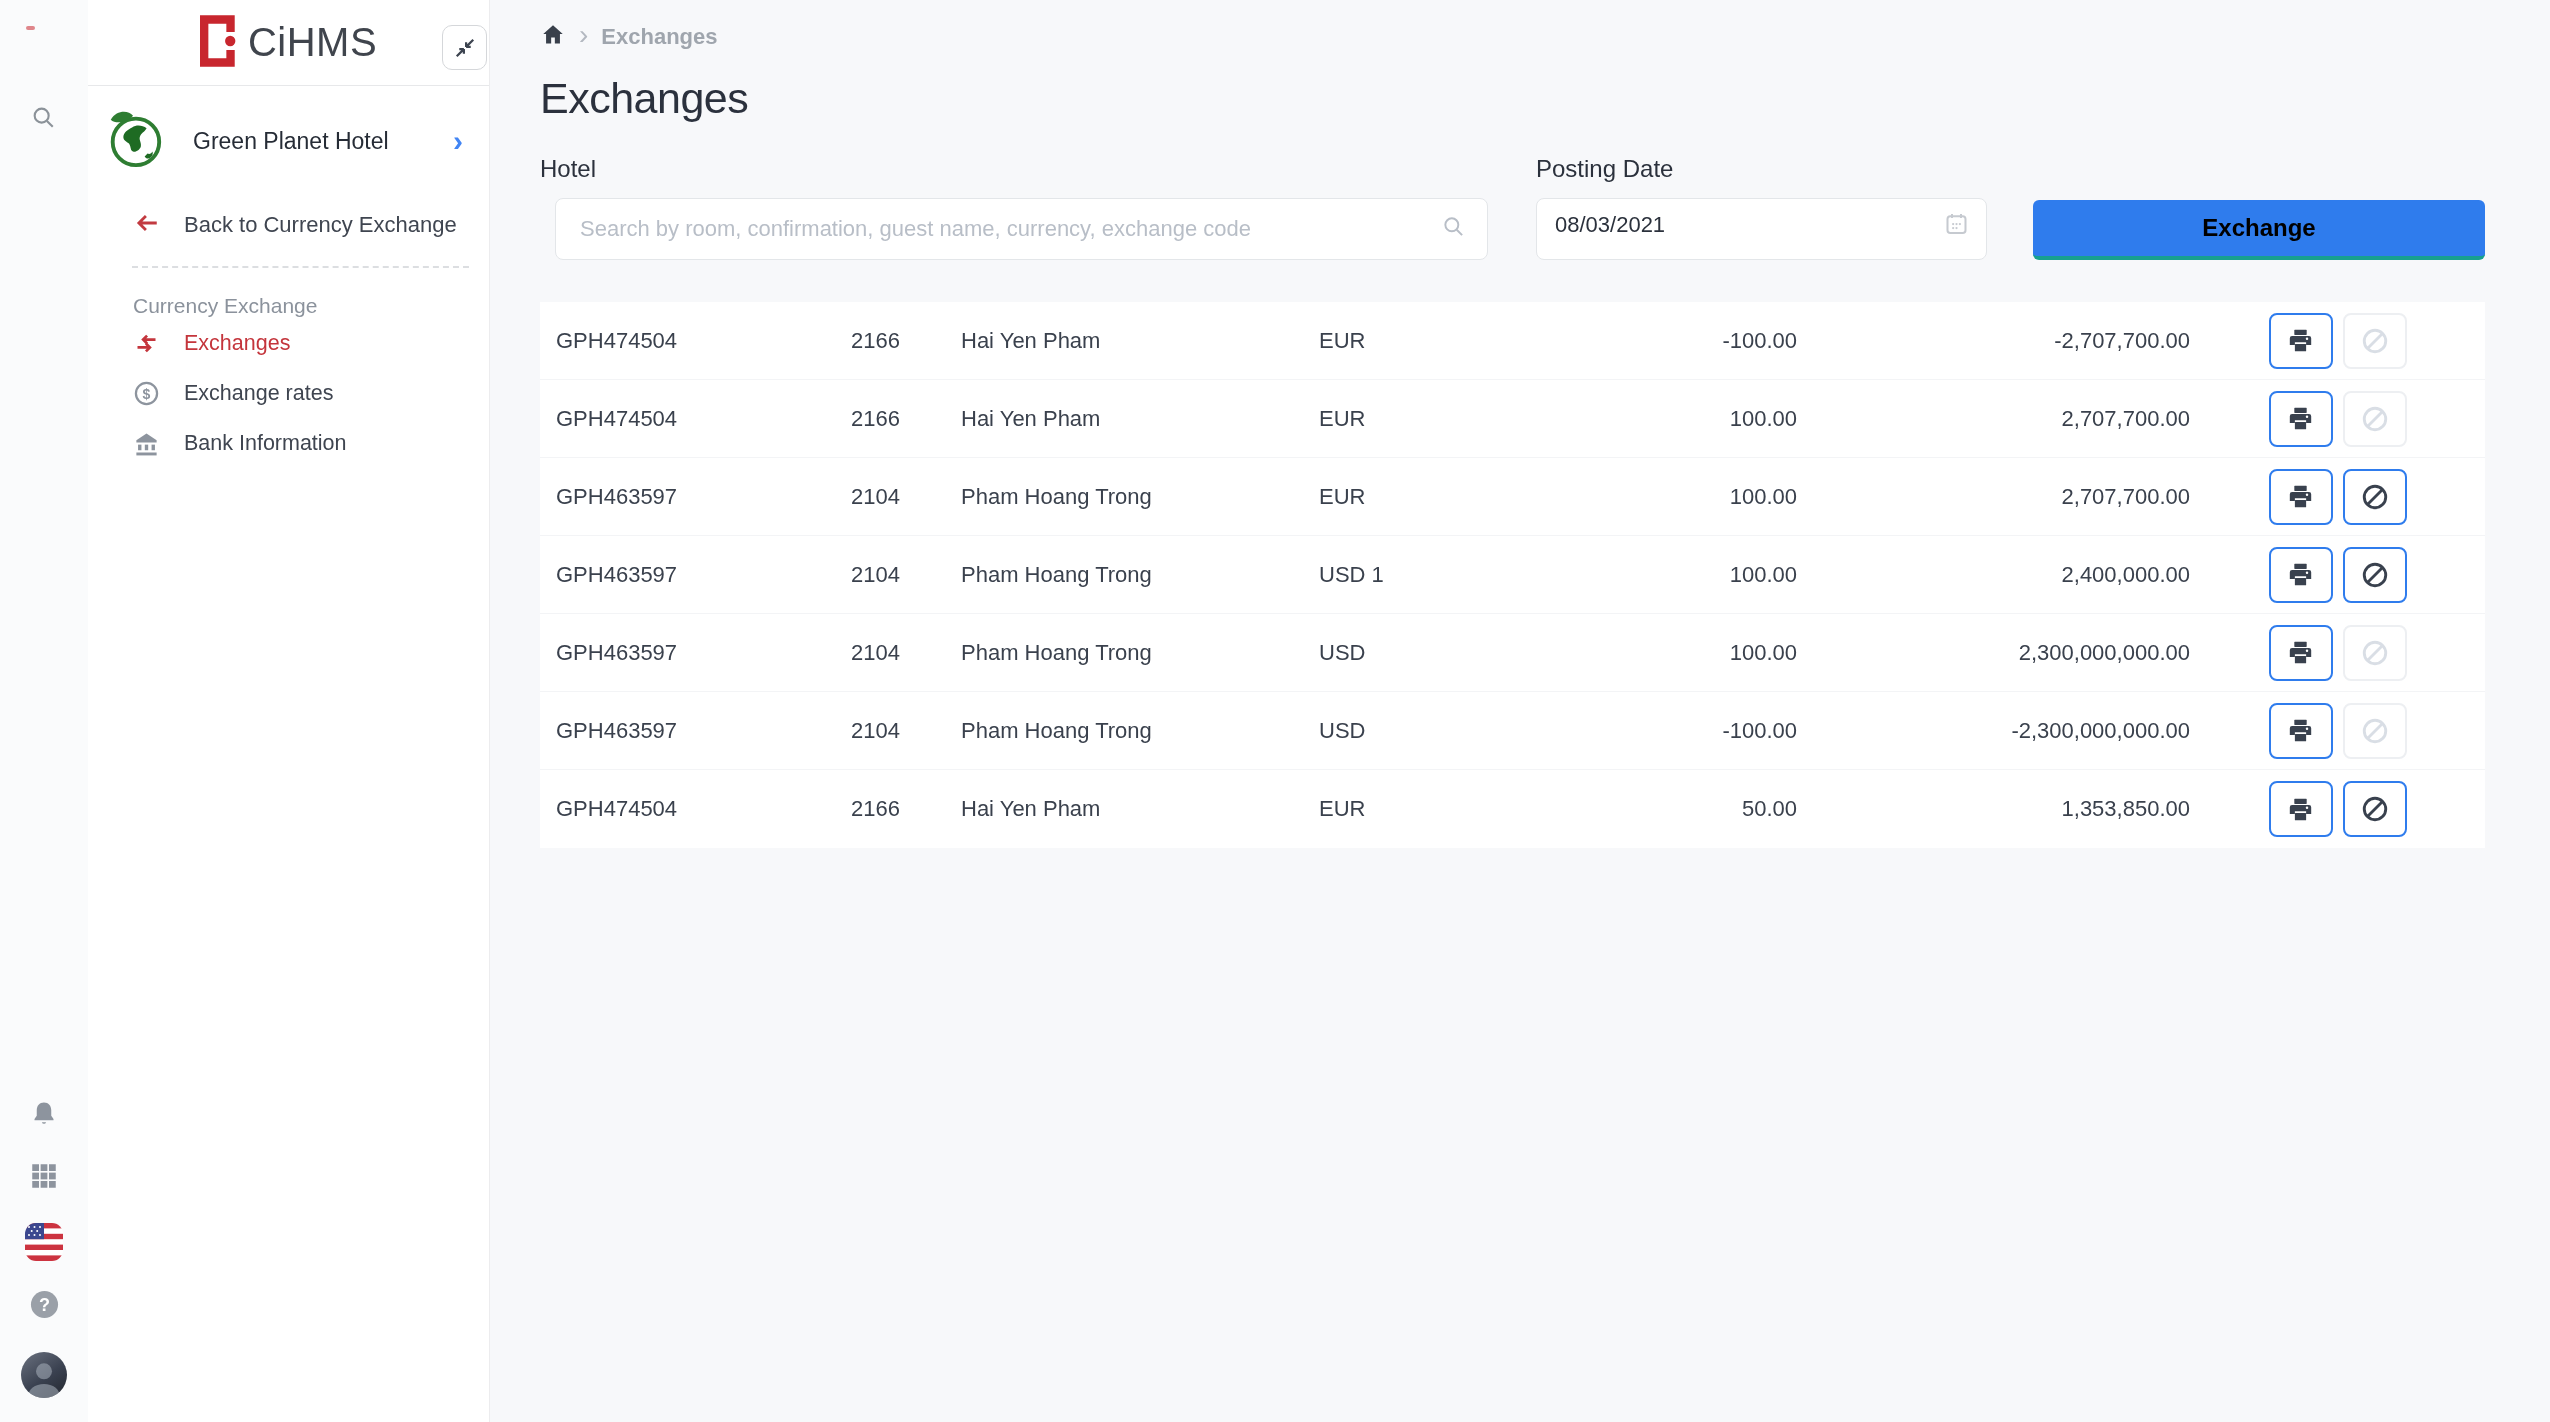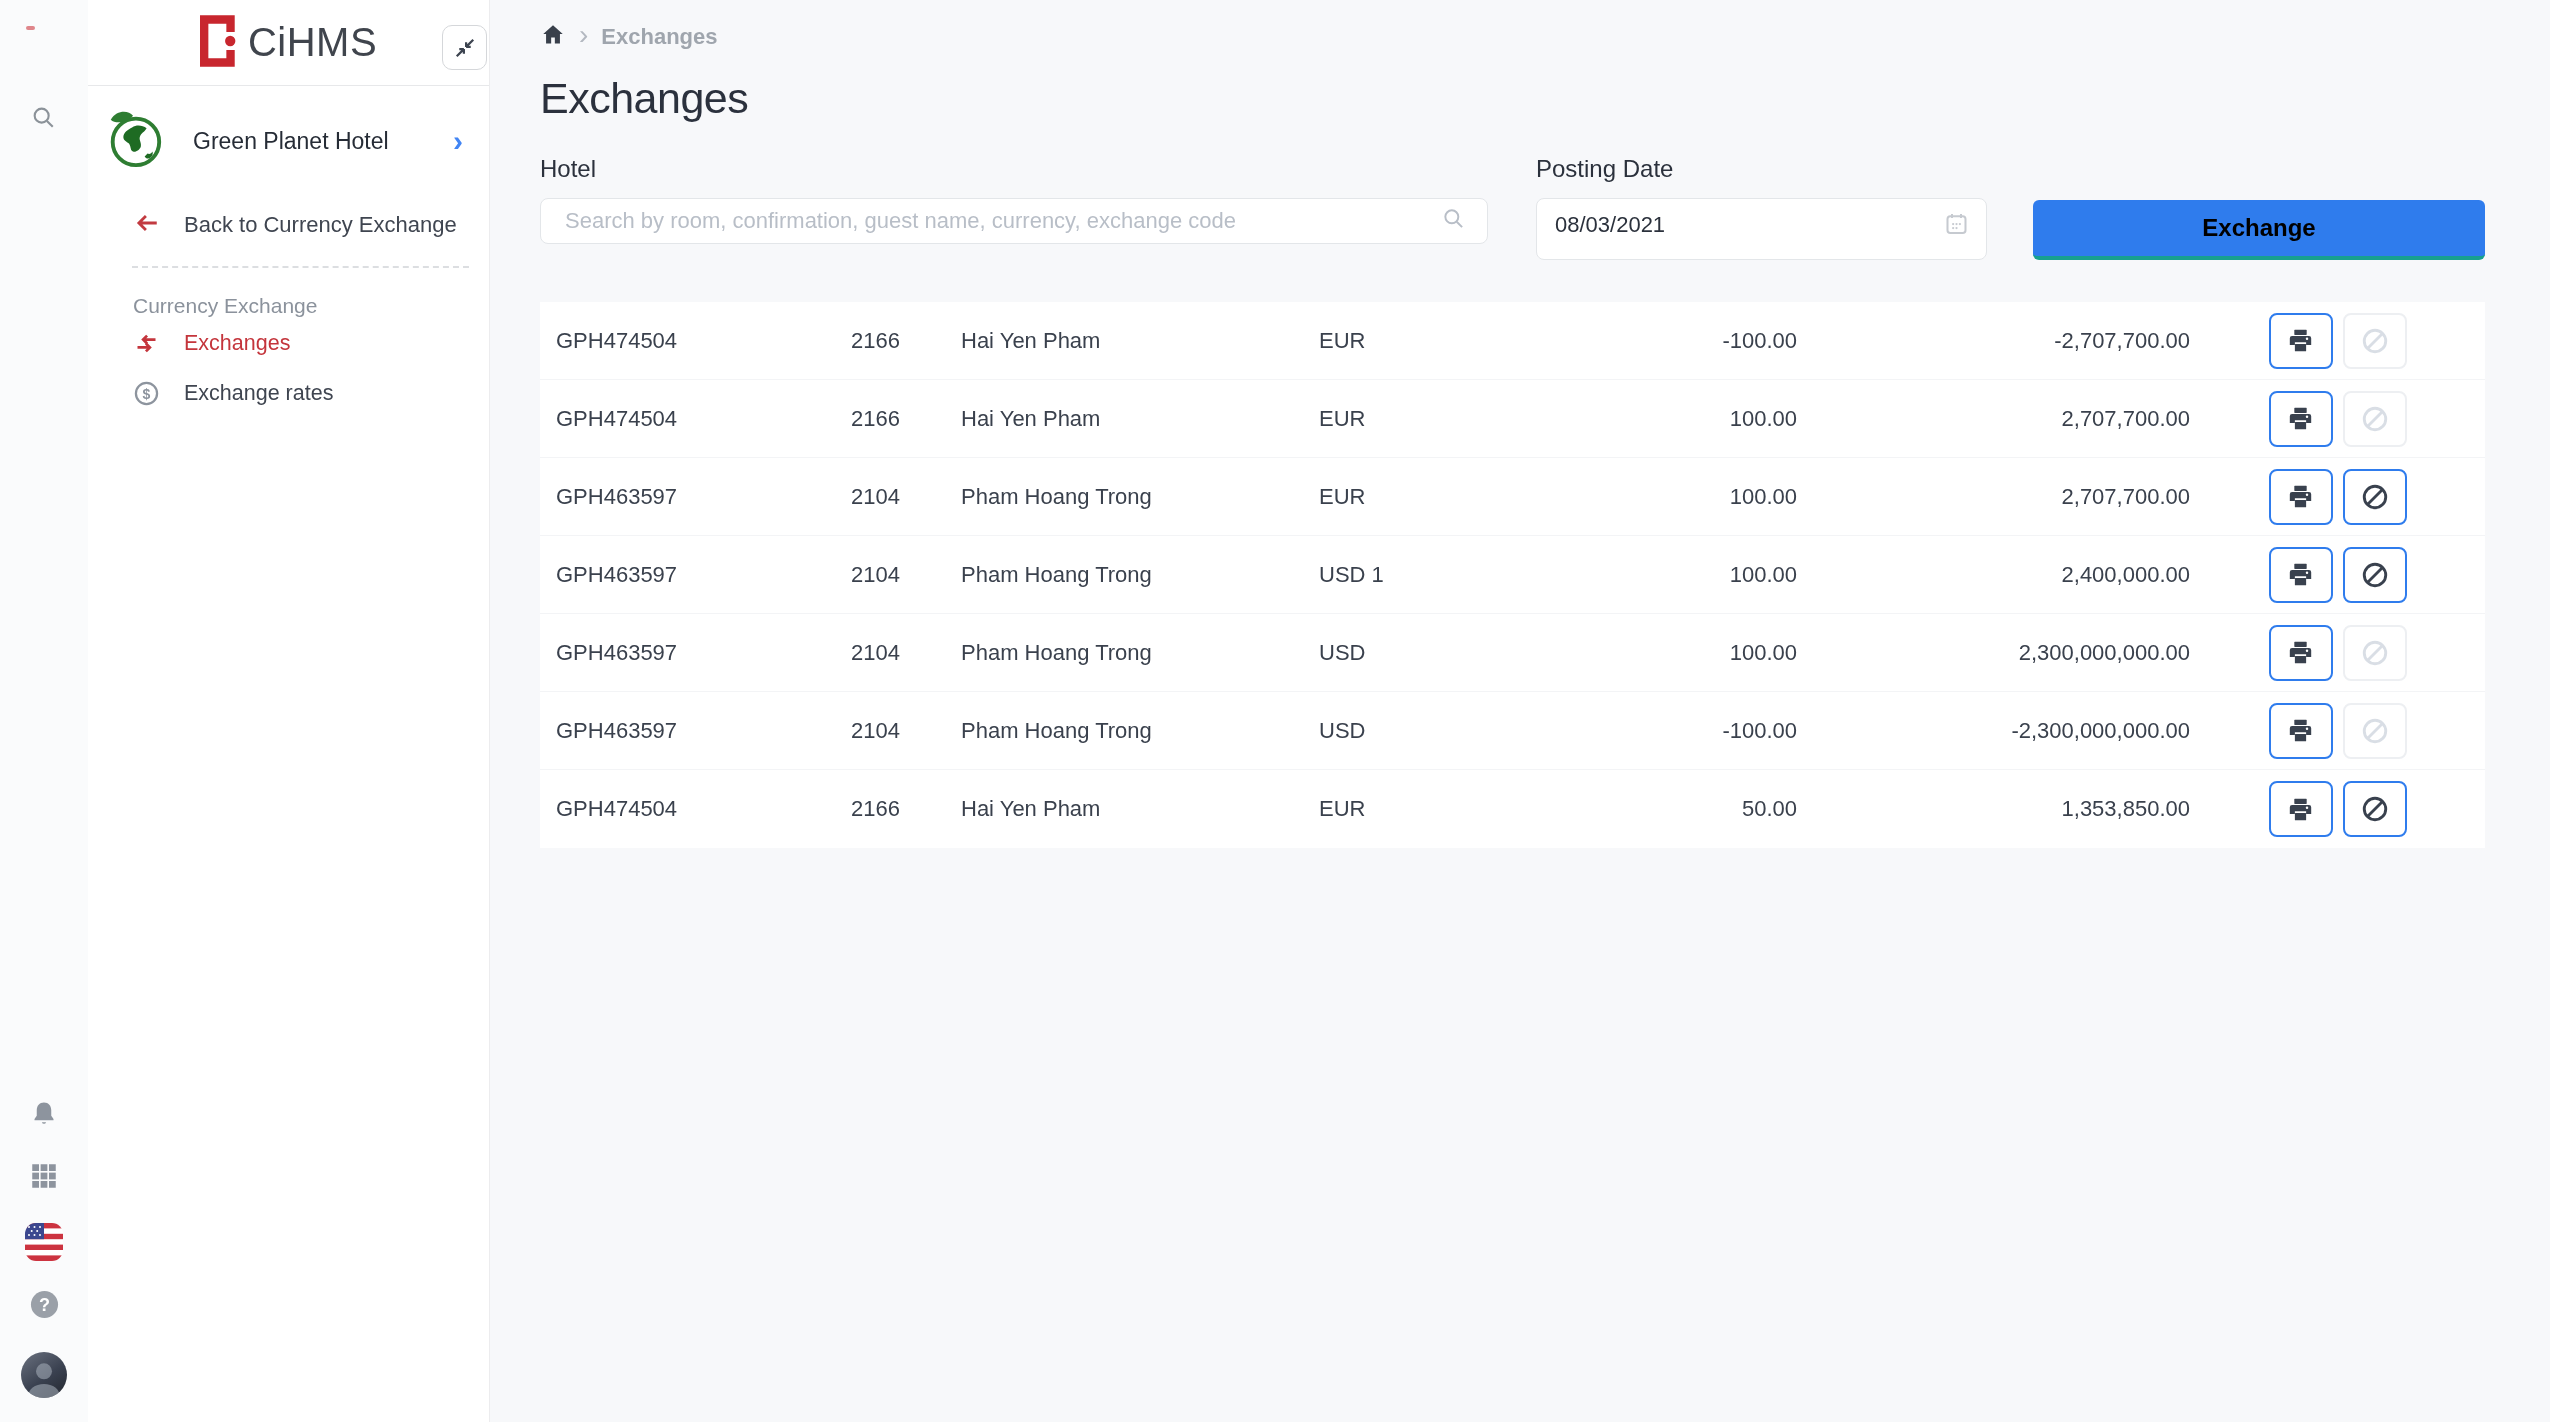--- a/index.html
+++ b/index.html
@@ -35,21 +35,21 @@
   
   main { position: absolute; left: 490px; top: 0; right: 0; bottom: 0; background: #f7f8fa; padding: 22px 65px 0 50px; }
   .breadcrumb { display: flex; align-items: center; gap: 13px; }
   .breadcrumb-sep { font-size: 28px; color: #b3b8c0; line-height: 20px; margin-top: -4px; }
   .breadcrumb-current { font-size: 22px; font-weight: 700; color: #9fa5ad; }
   h1.page-title { margin-top: 22px; font-size: 43px; font-weight: 500; color: #2b313d; letter-spacing: -0.5px; }
 
   .controls { margin-top: 32px; display: flex; }
   .control-label { display: block; font-size: 24px; font-weight: 500; color: #2b313c; margin-bottom: 15px; }
   .search-block { width: 948px; }
-  .input-box { height: 46px; background: #fff; border: 1px solid #e3e6e9; border-radius: 8px; display: flex; align-items: center; padding: 0 20px 0 24px; }
+  .input-box { height: 62px; background: #fff; border: 1px solid #e3e6e9; border-radius: 8px; display: flex; align-items: center; padding: 0 20px 0 24px; margin-left: 15px; }
   .input-box input { flex: 1; border: none; outline: none; font-size: 22px; color: #333944; background: transparent; font-family: inherit; }
   .input-box input::placeholder { color: #b8bec7; }
   .date-block { margin-left: 48px; width: 451px; }
   .date-field { height: 62px; background: #fff; border: 1px solid #e3e6e9; border-radius: 8px; display: flex; align-items: center; justify-content: space-between; padding: 0 16px 8px 18px; }
   .date-value { border: none; outline: none; font-size: 22px; color: #2b313c; width: 300px; font-family: inherit; background: transparent; }
   .exchange-btn { margin-left: 46px; align-self: flex-end; width: 452px; height: 60px; background: #2f7ced; border: none; border-bottom: 4px solid #17a08f; border-radius: 6px; color: #000000; font-size: 24px; font-weight: 700; cursor: pointer; font-family: inherit; }
 
   
   .exchange-table { margin-top: 42px; width: 1945px; background: #fff; }
   .t-head, .t-row { display: grid; grid-template-columns: 280px 80px 419px 250px 228px 393px 295px; align-items: center; }
@@ -190,20 +190,32 @@
   <div class="nav-item">
     <span class="nav-icon">
       <svg width="27" height="27" viewBox="0 0 24 24">
           <circle cx="12" cy="12" r="9.4" fill="none" stroke="#8d949e" stroke-width="2"></circle>
           <text x="12" y="16.6" text-anchor="middle" font-size="12.5" font-weight="bold" fill="#8d949e" font-family="Liberation Sans, sans-serif">$</text>
         </svg>
     </span>
     <span>Exchange rates</span>
   </div>
 
+  <div class="nav-item">
+    <span class="nav-icon">
+      <svg width="27" height="27" viewBox="0 0 24 24" fill="#8d949e">
+          <path d="M3 9 L12 3 L21 9 V11 H3 Z"></path>
+          <rect x="4.5" y="13" width="3" height="5"></rect>
+          <rect x="10.5" y="13" width="3" height="5"></rect>
+          <rect x="16.5" y="13" width="3" height="5"></rect>
+          <rect x="3" y="20" width="18" height="2.6"></rect>
+        </svg>
+    </span>
+    <span>Bank Information</span>
+  </div>
 </nav>
 
 <main>
   <div class="breadcrumb">
     <span>
       <svg width="26" height="26" viewBox="0 0 24 24">
           <path fill="#39404b" d="M12 3 L21 11 h-2.6 v8.8 h-4.7 v-5.5 h-3.4 v5.5 H5.6 V11 H3 Z"></path>
         </svg>
     </span>
     <span class="breadcrumb-sep">›</span>

